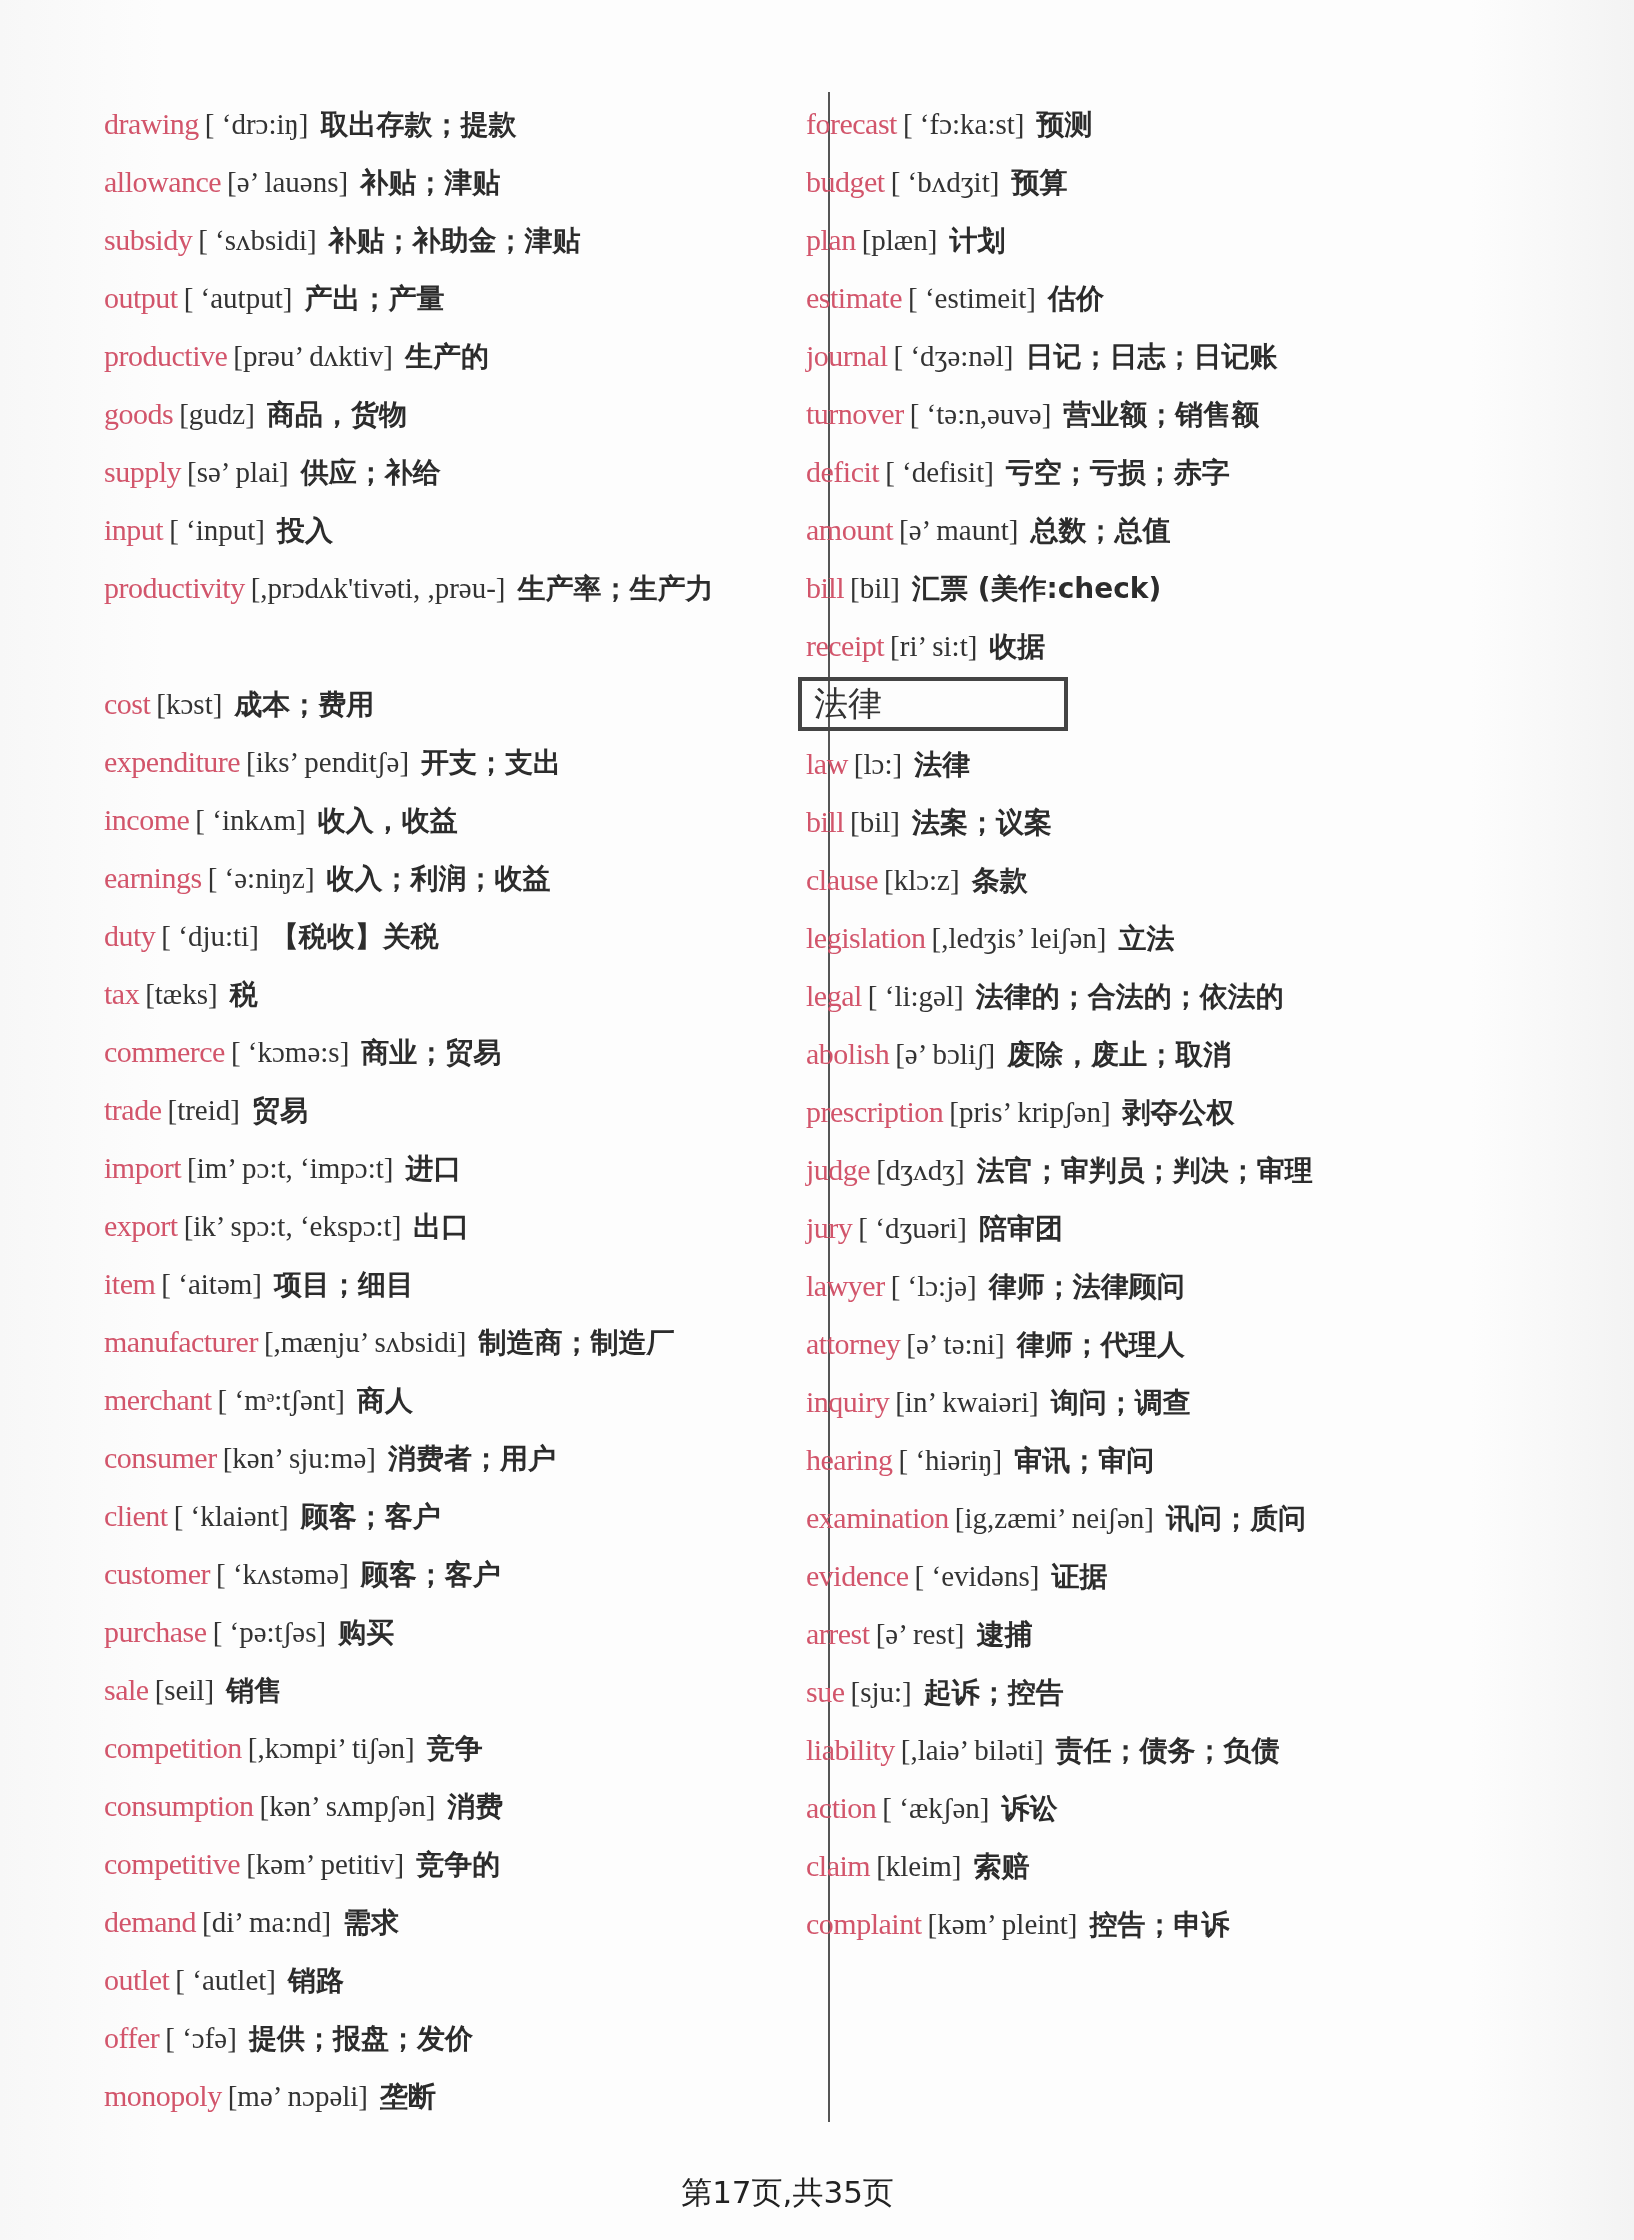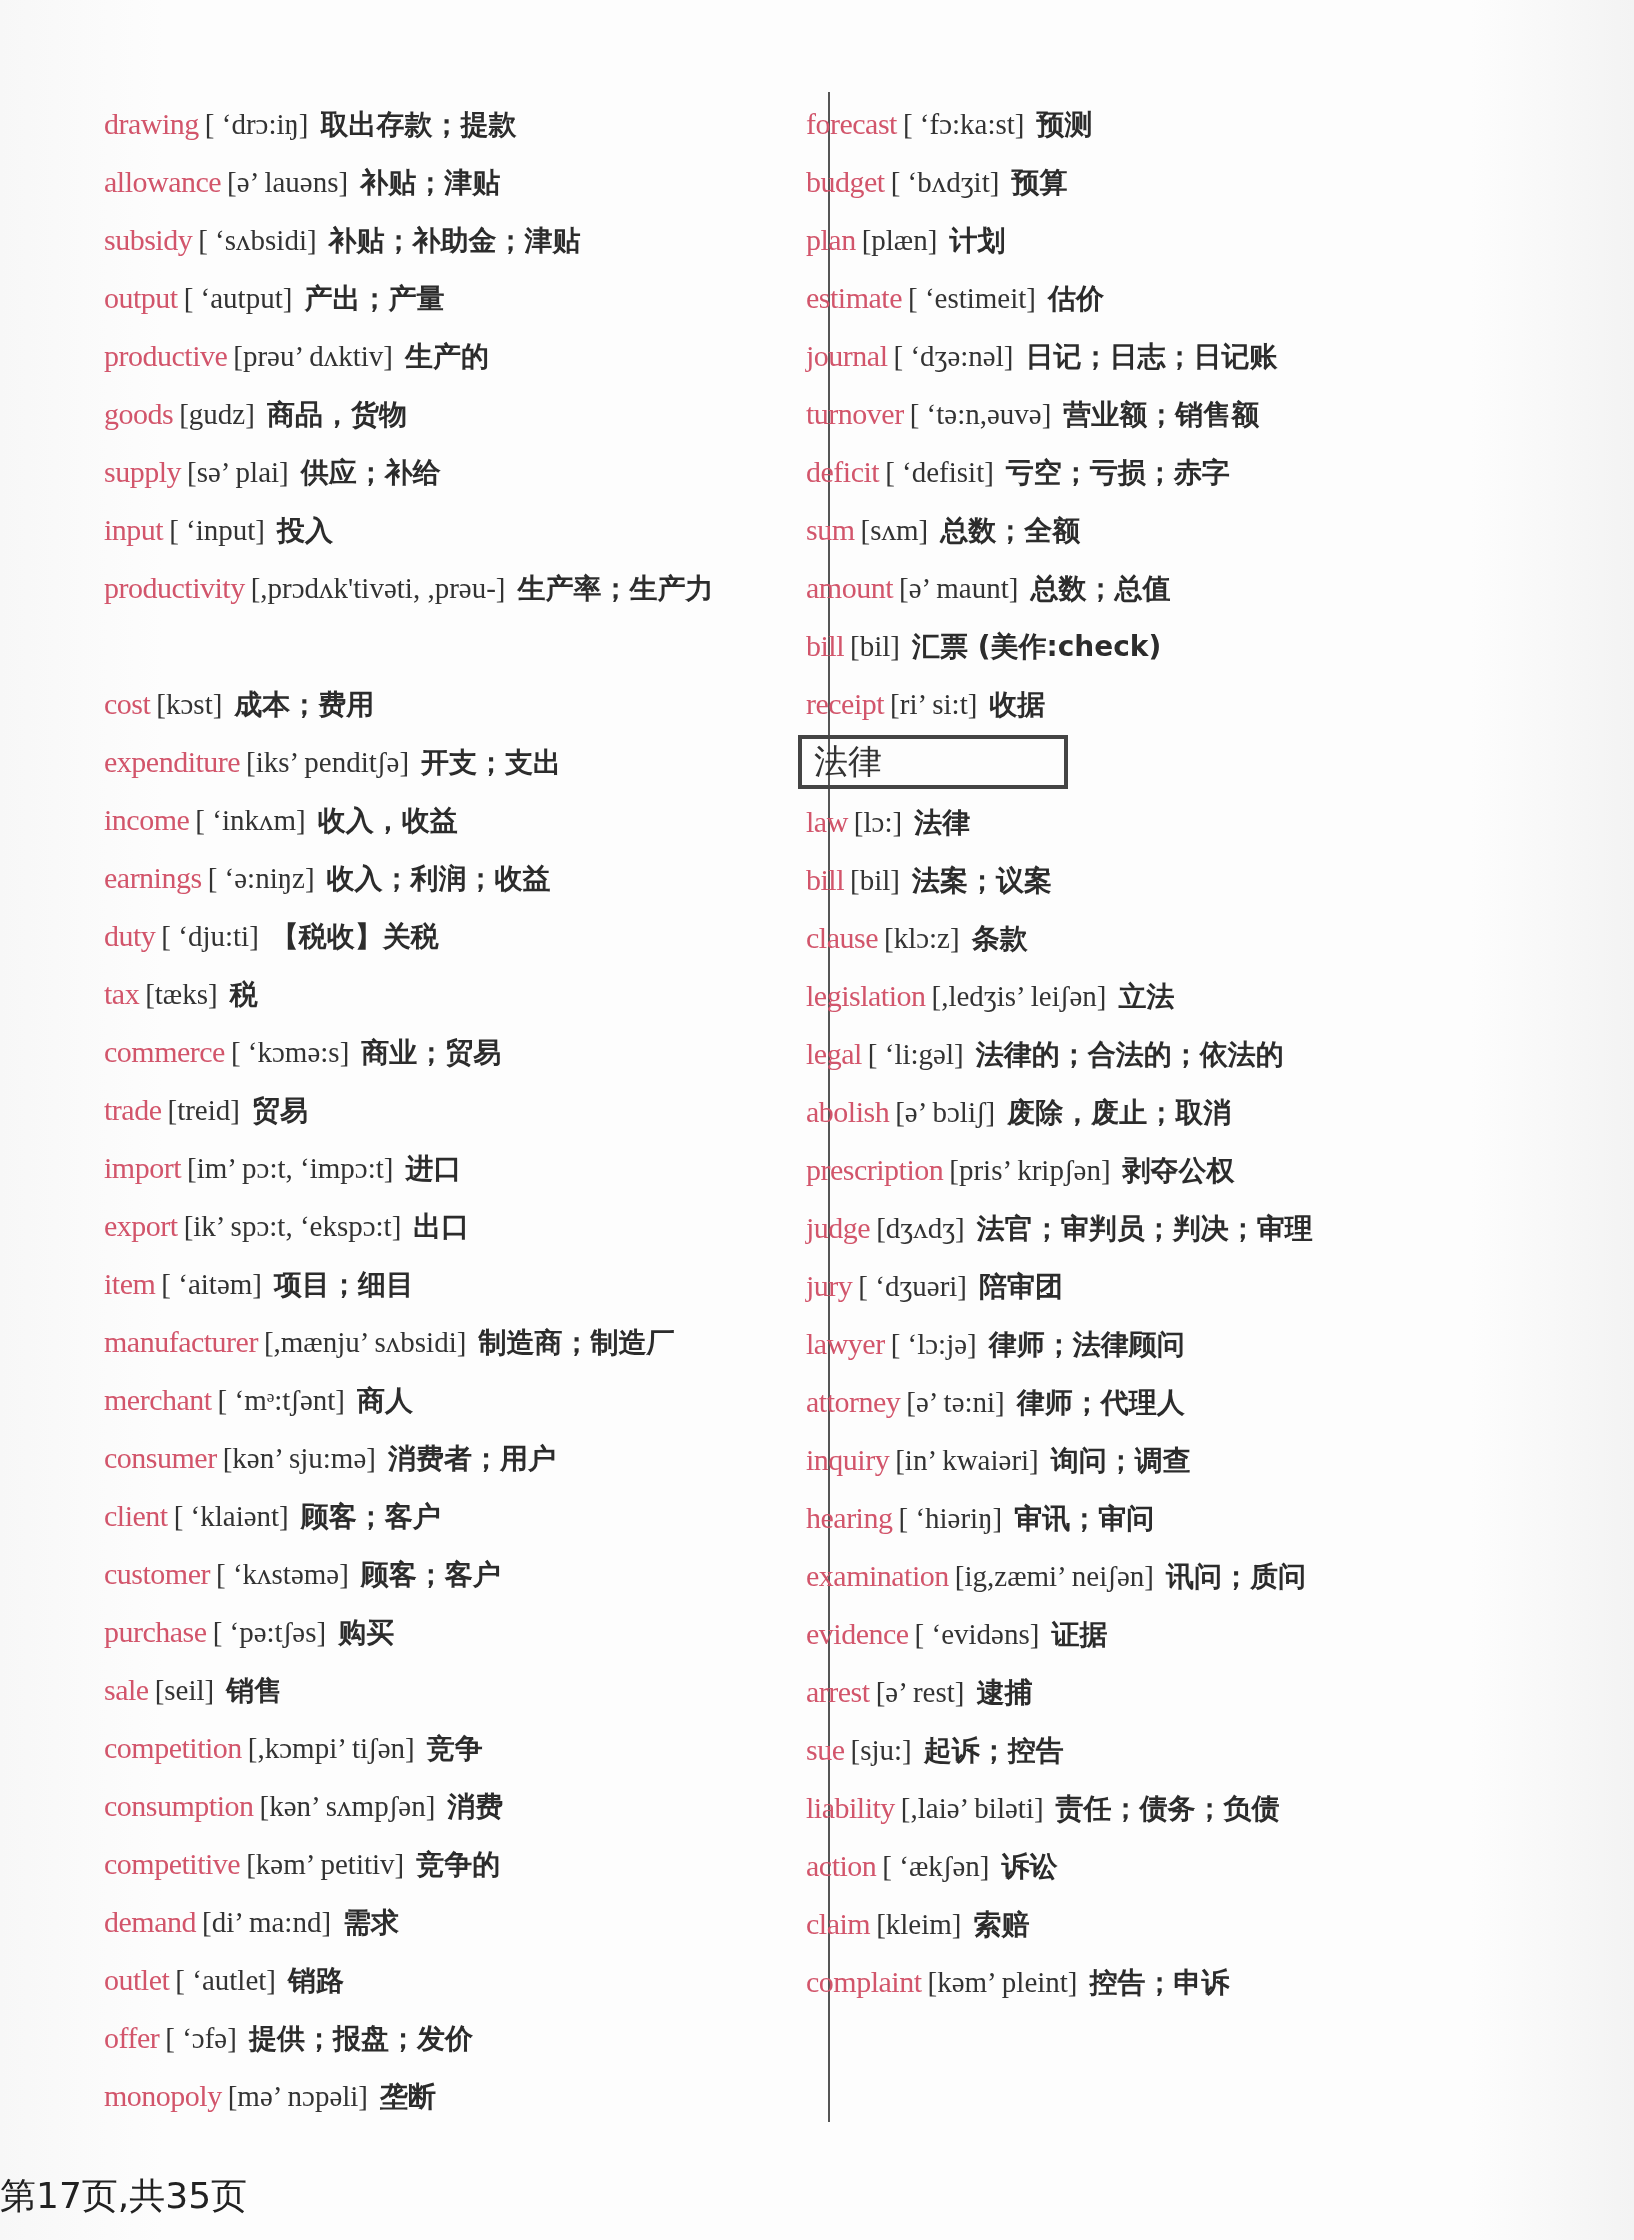--- a/index.html
+++ b/index.html
@@ -64,23 +64,23 @@
     }
     .section-title {
       font-family: "DejaVu Sans", sans-serif;
       font-size: 34px;
       color: #333;
     }
     .footer {
       position: absolute;
       left: 0; width: 1575px;
       top: 2172px;
-      text-align: left;
+      text-align: center;
       font-family: "DejaVu Sans", sans-serif;
-      font-size: 36px;
+      font-size: 31px;
       color: #222;
     }
     .col { z-index: 1; }
   </style>
 </head>
 <body>
 
 <div class="page">
 
   <div class="col col-left" id="left-col">
@@ -205,23 +205,20 @@
     <span class="word">estimate</span><span class="ipa">[ ‘estimeit]</span><span class="gloss">估价</span>
   </div>
         <div class="entry">
     <span class="word">journal</span><span class="ipa">[ ‘dʒə:nəl]</span><span class="gloss">日记；日志；日记账</span>
   </div>
         <div class="entry">
     <span class="word">turnover</span><span class="ipa">[ ‘tə:n,əuvə]</span><span class="gloss">营业额；销售额</span>
   </div>
         <div class="entry">
     <span class="word">deficit</span><span class="ipa">[ ‘defisit]</span><span class="gloss">亏空；亏损；赤字</span>
-  </div>
-        <div class="entry">
-    <span class="word">sum</span><span class="ipa">[sʌm]</span><span class="gloss">总数；全额</span>
   </div>
         <div class="entry">
     <span class="word">amount</span><span class="ipa">[ə’ maunt]</span><span class="gloss">总数；总值</span>
   </div>
         <div class="entry">
     <span class="word">bill</span><span class="ipa">[bil]</span><span class="gloss">汇票 (美作:check)</span>
   </div>
         <div class="entry">
     <span class="word">receipt</span><span class="ipa">[ri’ si:t]</span><span class="gloss">收据</span>
   </div>

